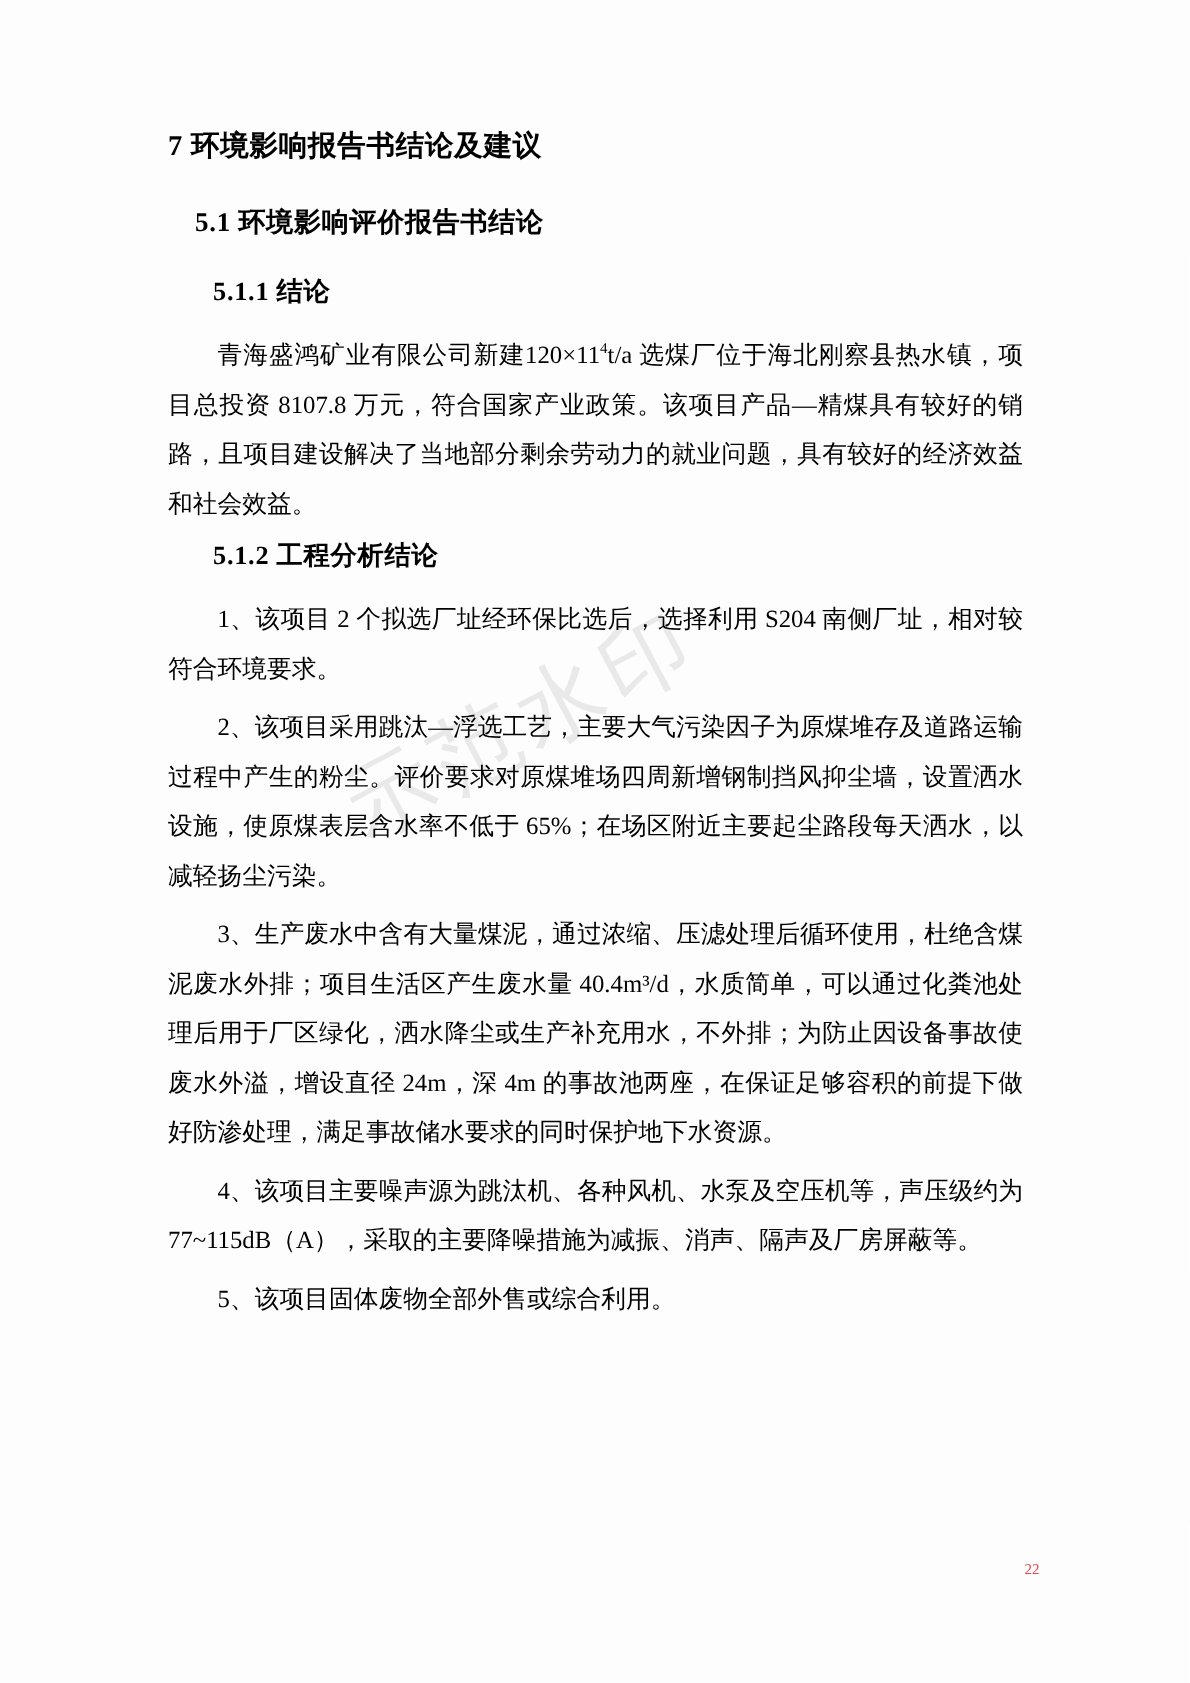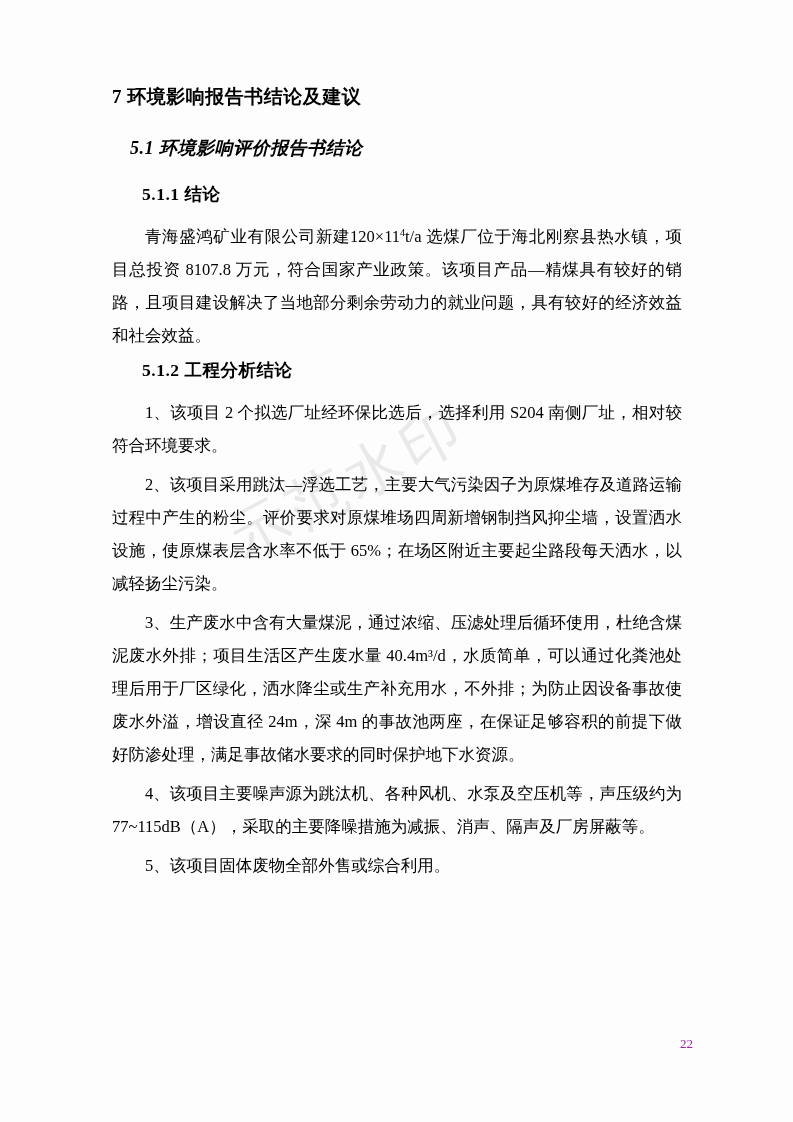--- a/index.html
+++ b/index.html
@@ -35,21 +35,20 @@
     margin: 0 0 26px 0;
     letter-spacing: 0.5px;
     font-family: "Liberation Serif", serif;
   }
   h2.doc-h2 {
     font-size: 18px;
     font-weight: bold;
     margin: 0 0 22px 0;
     padding-left: 18px;
     letter-spacing: 0.5px;
-    font-style: italic;
   }
   h3.doc-h3 {
     font-size: 17.5px;
     font-weight: bold;
     margin: 0 0 14px 0;
     padding-left: 30px;
     letter-spacing: 0.5px;
   }
   p.doc-p {
     font-size: 16.5px;
@@ -80,23 +79,23 @@
     font-size: 58px;
     font-family: "Liberation Serif", serif;
     letter-spacing: 6px;
     line-height: 74px;
     white-space: nowrap;
   }
   .page-number {
     position: absolute;
     right: 100px;
     bottom: 70px;
-    font-size: 13px;
+    font-size: 10px;
     font-family: "Liberation Serif", serif;
-    color: #a21caf;
+    color: #ef4444;
   }
 </style>
 </head>
 <body>
 
 <div class="page">
 
   <div class="watermark">示范水印</div>
 
   <div class="page-inner">

